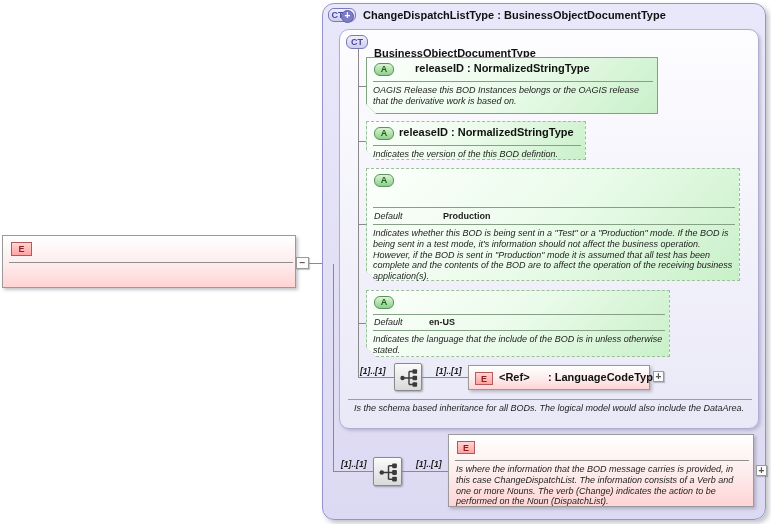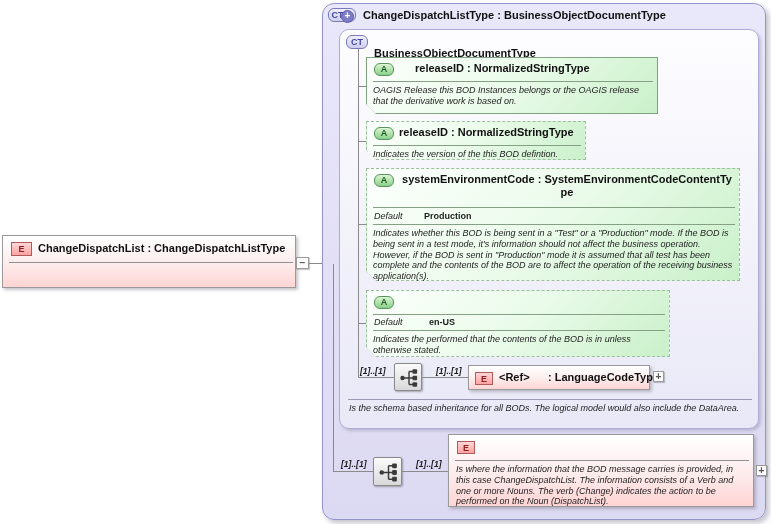--- a/index.html
+++ b/index.html
@@ -91,21 +91,20 @@
     box-shadow:1px 1px 2px rgba(0,0,0,.3);
   }
 </style>
 </head>
 <body>
 
 <div id="stage">
 
   <div class="abs pink-box" style="left:2px;top:235px;width:294px;height:53px;">
     <div class="abs icon-e" style="left:8px;top:6px;width:21px;height:14px;">E</div>
-    <div class="abs box-title" style="left:35px;top:6px;">ChangeDispatchList : ChangeDispatchListType</div>
     <div class="sep" style="left:6px;top:26px;width:284px;"></div>
   </div>
 
   <div class="abs toggle" style="left:296px;top:257px;width:13px;height:12px;">−</div>
   <div class="abs line lh" style="left:309px;top:263px;width:23px;"></div>
 
   <div class="abs outer-box" style="left:322px;top:3px;width:444px;height:517px;">
 
     <div class="abs icon-ct" style="left:5px;top:4px;width:28px;height:14px;padding-right:9px;">
       <span>CT</span>
@@ -137,36 +136,35 @@
       <div class="abs green-box opt" style="left:26px;top:91px;width:220px;height:39px;">
         <div class="abs icon-a" style="left:7px;top:5px;width:20px;height:13px;">A</div>
         <div class="abs box-title" style="left:32px;top:4px;">releaseID : NormalizedStringType</div>
         <div class="green-sep" style="left:6px;top:23px;width:208px;"></div>
         <div class="ann" style="left:6px;top:27px;width:212px;white-space:nowrap;">Indicates the version of the this BOD defintion.</div>
         <div class="notch"></div>
       </div>
 
       <div class="abs green-box opt" style="left:26px;top:138px;width:374px;height:113px;">
         <div class="abs icon-a" style="left:7px;top:5px;width:20px;height:13px;">A</div>
-        <div class="abs box-title" style="left:32px;top:4px;width:336px;white-space:normal;word-break:break-all;text-align:center;line-height:13px;">systemEnvironmentCode : SystemEnvironmentCodeContentType</div>
         <div class="green-sep" style="left:6px;top:38px;width:362px;"></div>
         <div class="default-label" style="left:7px;top:42px;">Default</div>
-        <div class="default-value" style="left:57px;top:42px;">Production</div>
+        <div class="default-value" style="left:76px;top:42px;">Production</div>
         <div class="green-sep" style="left:6px;top:55px;width:362px;"></div>
         <div class="ann" style="left:6px;top:59px;width:362px;">Indicates whether this BOD is being sent in a "Test" or a "Production" mode. If the BOD is being sent in a test mode, it's information should not affect the business operation. However, if the BOD is sent in "Production" mode it is assumed that all test has been complete and the contents of the BOD are to affect the operation of the receiving business application(s).</div>
         <div class="notch"></div>
       </div>
 
       <div class="abs green-box opt" style="left:26px;top:260px;width:304px;height:67px;">
         <div class="abs icon-a" style="left:7px;top:5px;width:20px;height:13px;">A</div>
         <div class="green-sep" style="left:6px;top:23px;width:292px;"></div>
         <div class="default-label" style="left:7px;top:26px;">Default</div>
         <div class="default-value" style="left:62px;top:26px;">en-US</div>
         <div class="green-sep" style="left:6px;top:39px;width:292px;"></div>
-        <div class="ann" style="left:6px;top:43px;width:292px;">Indicates the performed that the contents of the BOD is in unless otherwise stated.</div>
+        <div class="ann" style="left:6px;top:43px;width:292px;">Indicates the language that the include of the BOD is in unless otherwise stated.</div>
         <div class="notch"></div>
       </div>
 
       <div class="abs occurs" style="left:20px;top:336px;">[1]..[1]</div>
       <div class="abs line lh" style="left:18px;top:347px;width:36px;"></div>
       <div class="abs seqbtn" style="left:54px;top:333px;width:28px;height:28px;">
         <svg width="28" height="28" viewBox="0 0 28 28">
           <circle cx="7.5" cy="14" r="2.2" fill="#3a3a3a"></circle>
           <path d="M9 14 H14 M14 7.5 V20.5 M14 7.5 H18.5 M14 14 H18.5 M14 20.5 H18.5" stroke="#3a3a3a" stroke-width="1.4" fill="none"></path>
           <rect x="17.5" y="5.2" width="4.6" height="4.6" rx="1" fill="#3a3a3a"></rect>
@@ -178,21 +176,21 @@
       <div class="abs line lh" style="left:82px;top:347px;width:46px;"></div>
 
       <div class="abs pink-box" style="left:128px;top:335px;width:182px;height:25px;">
         <div class="abs icon-e" style="left:6px;top:6px;width:18px;height:13px;">E</div>
         <div class="abs box-title" style="left:30px;top:5px;">&lt;Ref&gt;</div>
         <div class="abs box-title" style="left:79px;top:5px;">: LanguageCodeType</div>
       </div>
       <div class="abs toggle" style="left:313px;top:341px;width:11px;height:11px;line-height:9px;">+</div>
 
       <div class="sep" style="left:8px;top:369px;width:404px;background:#9a9ab4;"></div>
-      <div class="ann" style="left:9px;top:373px;width:400px;">Is the schema based inheritance for all BODs. The logical model would also include the DataArea.</div>
+      <div class="ann" style="left:9px;top:373px;width:400px;text-align:center;">Is the schema based inheritance for all BODs. The logical model would also include the DataArea.</div>
     </div>
 
     <div class="abs occurs" style="left:18px;top:455px;">[1]..[1]</div>
     <div class="abs line lh" style="left:10px;top:467px;width:40px;"></div>
     <div class="abs seqbtn" style="left:50px;top:453px;width:29px;height:29px;">
       <svg width="29" height="29" viewBox="0 0 28 28">
         <circle cx="7.5" cy="14" r="2.2" fill="#3a3a3a"></circle>
         <path d="M9 14 H14 M14 7.5 V20.5 M14 7.5 H18.5 M14 14 H18.5 M14 20.5 H18.5" stroke="#3a3a3a" stroke-width="1.4" fill="none"></path>
         <rect x="17.5" y="5.2" width="4.6" height="4.6" rx="1" fill="#3a3a3a"></rect>
         <rect x="17.5" y="11.7" width="4.6" height="4.6" rx="1" fill="#3a3a3a"></rect>

